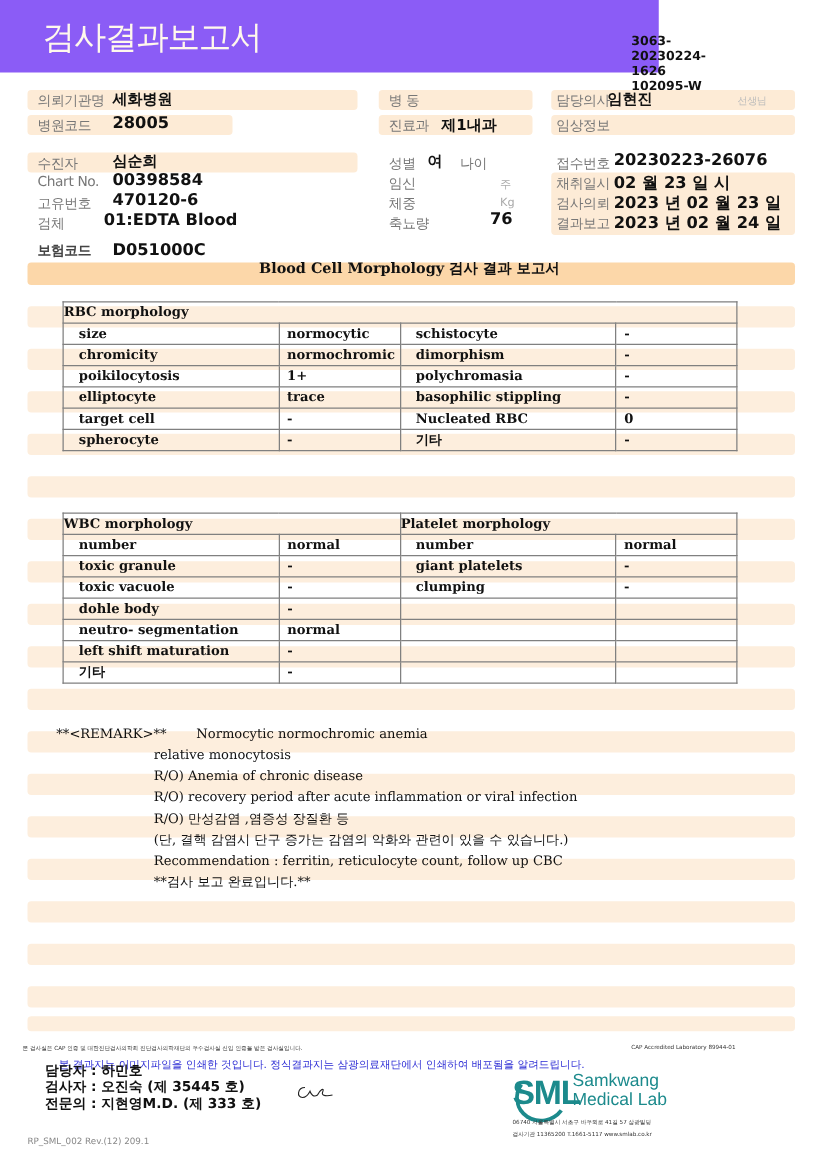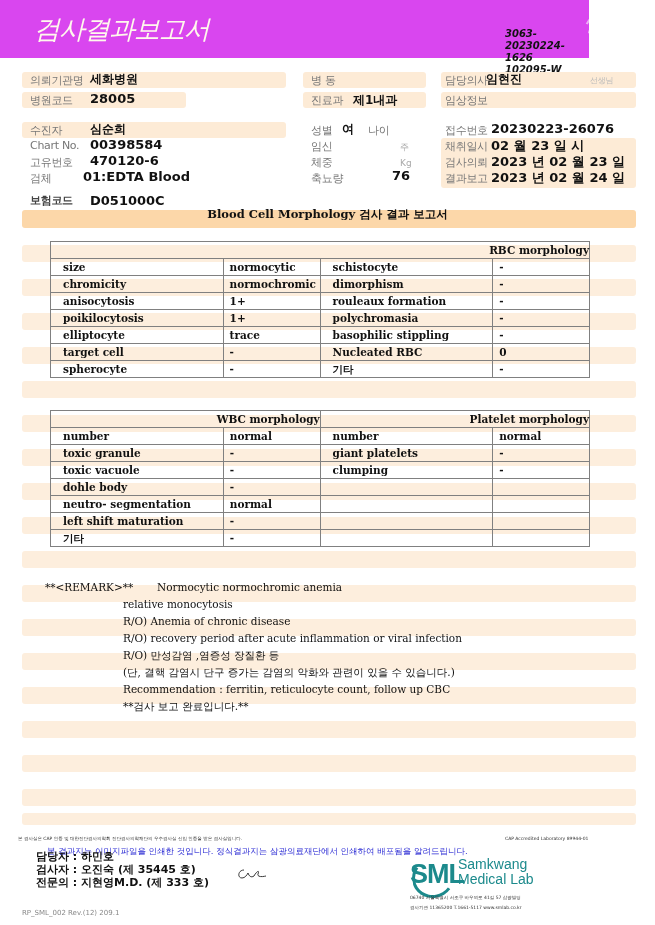--- a/index.html
+++ b/index.html
@@ -1,22 +1,21 @@
 <!DOCTYPE html>
 <html><head>
   <meta charset="utf-8">
   <style>
     * { box-sizing: border-box; margin: 0; padding: 0; }
     html, body { width: 655px; height: 925px; background: #ffffff; overflow: hidden; }
     body { position: relative; font-family: "DejaVu Sans", sans-serif; color: #111; }
 
     .header {
-      position: absolute; left: 0; top: 0; width: 589px; height: 58px;
-      background: #d946ef;
-      font-style: italic;
+      position: absolute; left: 0; top: 0; width: 527px; height: 58px;
+      background: #8b5cf6;
     }
     .header-title {
       position: absolute; left: 34px; top: 12px;
       font-size: 26px; color: #fff8ec; letter-spacing: -1px;
     }
     .header-logo {
       position: absolute; left: 584px; top: 12px; width: 40px; height: 40px;
       border-radius: 50%; border: 2px solid rgba(255,255,255,0.55);
       border-left-color: transparent; border-bottom-color: transparent;
       transform: rotate(-20deg);
@@ -47,21 +46,21 @@
 
     table.morph {
       position: absolute; left: 50px; border-collapse: collapse; width: 540px;
       font-family: "DejaVu Serif", serif; font-size: 10.5px; font-weight: bold; color: #111;
       background: transparent;
     }
     table.morph td, table.morph th {
       border: 1px solid #808080; height: 17px; padding: 0 0 0 12px; text-align: left;
       white-space: nowrap; font-weight: bold; line-height: 15px;
     }
-    table.morph th { text-align: right; padding: 0; font-weight: bold; }
+    table.morph th { text-align: left; padding: 0; font-weight: bold; }
     table.morph td.c2, table.morph td.c4 { padding-left: 6px; }
     .col1 { width: 173px; } .col2 { width: 97px; } .col3 { width: 173px; } .col4 { width: 97px; }
 
     .remark {
       position: absolute; left: 45px; top: 579px; font-family: "DejaVu Serif", serif;
       font-size: 10.5px; font-weight: normal; color: #111; line-height: 17px;
     }
     .remark-line { white-space: nowrap; }
     .remark-line.indent { padding-left: 78px; }
     .remark-head { display: inline-block; width: 112px; }
@@ -182,26 +181,20 @@
     <td>schistocyte</td>
     <td class="c4">-</td>
   </tr>
   <tr>
     <td>chromicity</td>
     <td class="c2">normochromic</td>
     <td>dimorphism</td>
     <td class="c4">-</td>
   </tr>
   <tr>
-    <td>anisocytosis</td>
-    <td class="c2">1+</td>
-    <td>rouleaux formation</td>
-    <td class="c4">-</td>
-  </tr>
-  <tr>
     <td>poikilocytosis</td>
     <td class="c2">1+</td>
     <td>polychromasia</td>
     <td class="c4">-</td>
   </tr>
   <tr>
     <td>elliptocyte</td>
     <td class="c2">trace</td>
     <td>basophilic stippling</td>
     <td class="c4">-</td>

